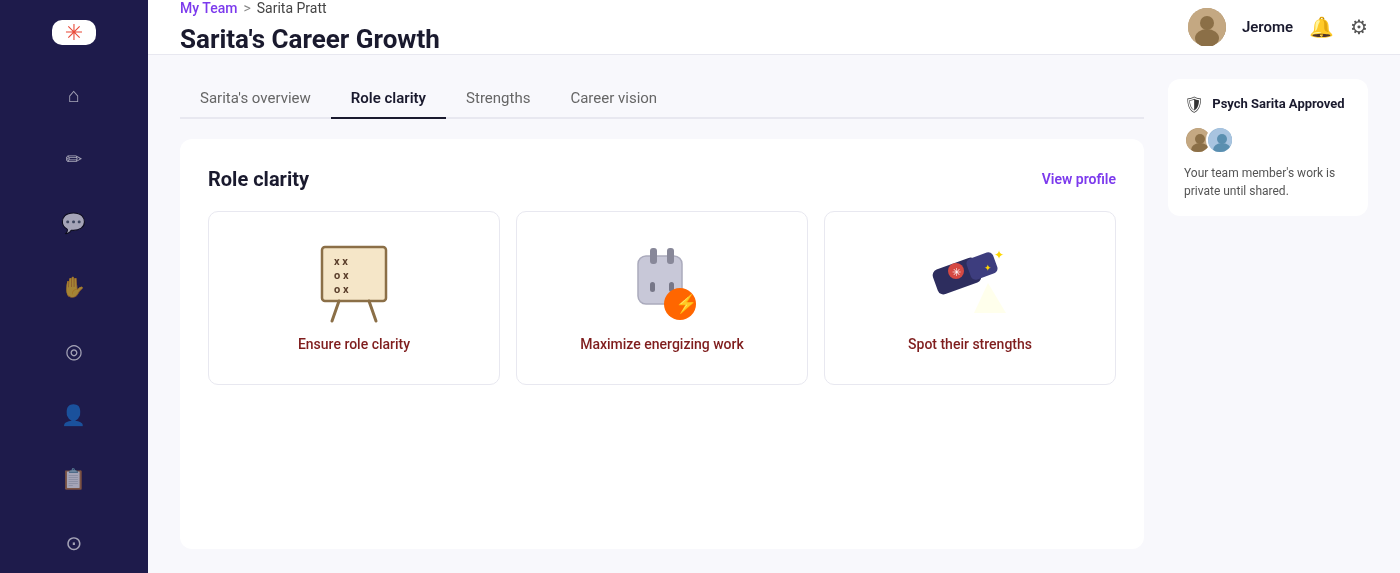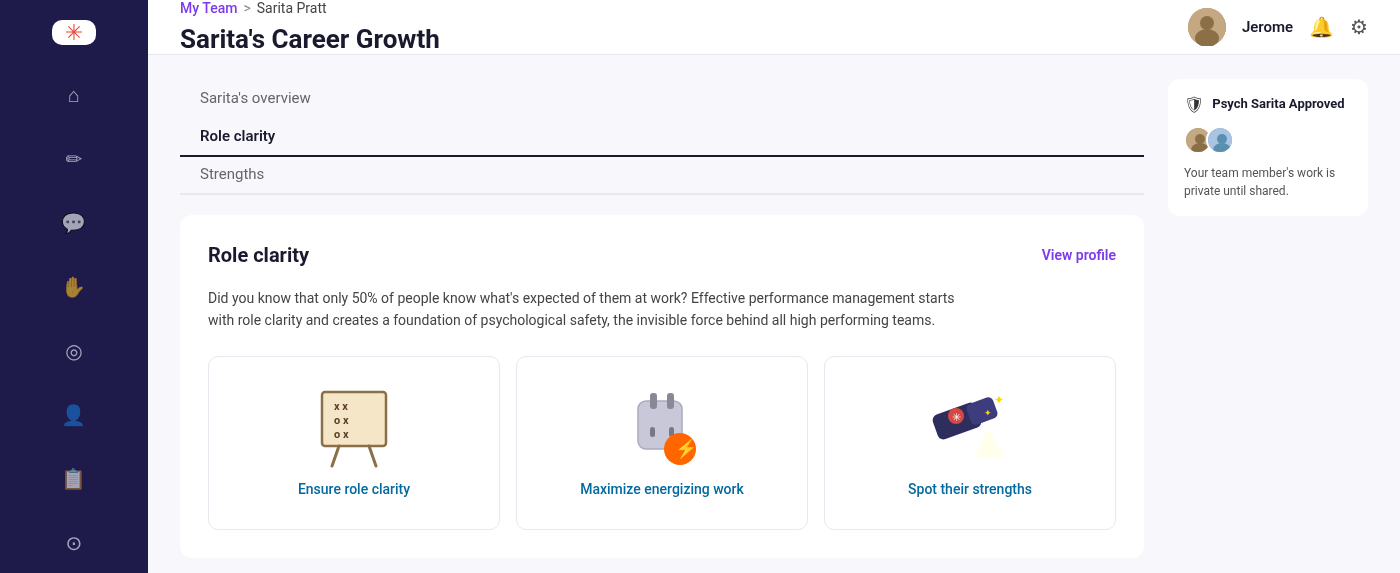--- a/index.html
+++ b/index.html
@@ -143,21 +143,20 @@
       display: flex;
       flex-direction: column;
       gap: 20px;
     }
 
     
     .tabs {
       display: flex;
       gap: 0;
       border-bottom: 2px solid #e8e8f0;
-      flex-direction: column;
     }
     .tab {
       padding: 10px 20px;
       font-size: 15px;
       color: #666;
       cursor: pointer;
       border-bottom: 2px solid transparent;
       margin-bottom: -2px;
       font-weight: 400;
     }
@@ -219,21 +218,21 @@
     .feature-icon {
       width: 80px;
       height: 80px;
       display: flex;
       align-items: center;
       justify-content: center;
       font-size: 48px;
     }
     .feature-label {
       font-size: 14px;
-      color: #0369a1;
+      color: #7f1d1d;
       text-align: center;
       font-weight: 500;
     }
 
     
     .right-panel {
       width: 200px;
       flex-shrink: 0;
     }
     .psych-safety-card {
@@ -348,28 +347,30 @@
       <div class="tabs">
         <div class="tab">
           <span>Sarita's overview</span>
         </div>
         <div class="tab active">
           <span>Role clarity</span>
         </div>
         <div class="tab">
           <span>Strengths</span>
         </div>
+        <div class="tab">
+          <span>Career vision</span>
+        </div>
       </div>
 
       <div class="card">
         <div class="card-header">
           <h2 class="card-title">Role clarity</h2>
           <a class="view-profile-link">View profile</a>
         </div>
-        <p class="card-description">Did you know that only 50% of people know what's expected of them at work? Effective performance management starts with role clarity and creates a foundation of psychological safety, the invisible force behind all high performing teams.</p>
 
         <div class="feature-cards">
 
           <div class="feature-card">
             <div class="feature-icon">
               <svg width="80" height="78" viewBox="0 0 80 78">
 
                 <rect x="8" y="2" width="64" height="54" rx="3" fill="#f5e6c8" stroke="#8b6f47" stroke-width="2.5"></rect>
 
                 <text x="20" y="20" font-size="11" fill="#5a3e2b" font-weight="bold">x  x</text>

